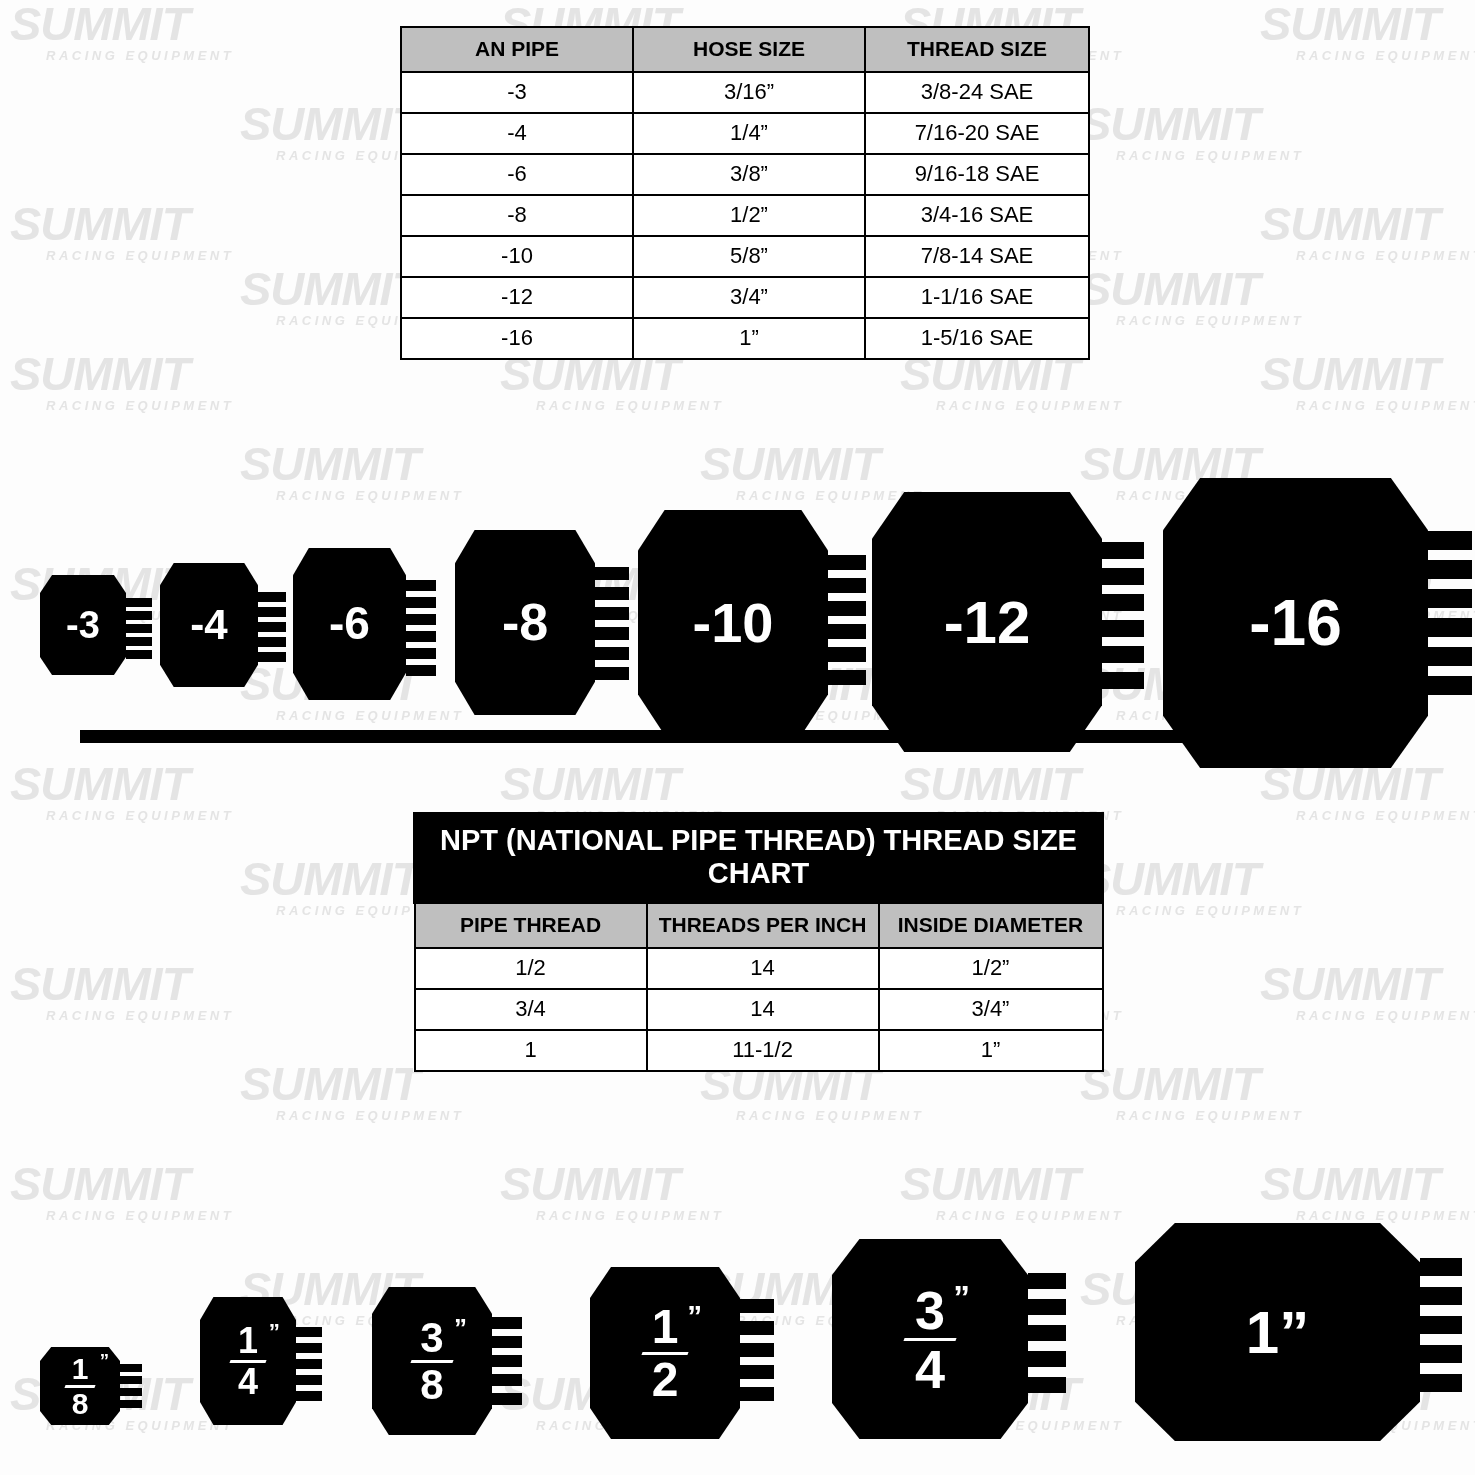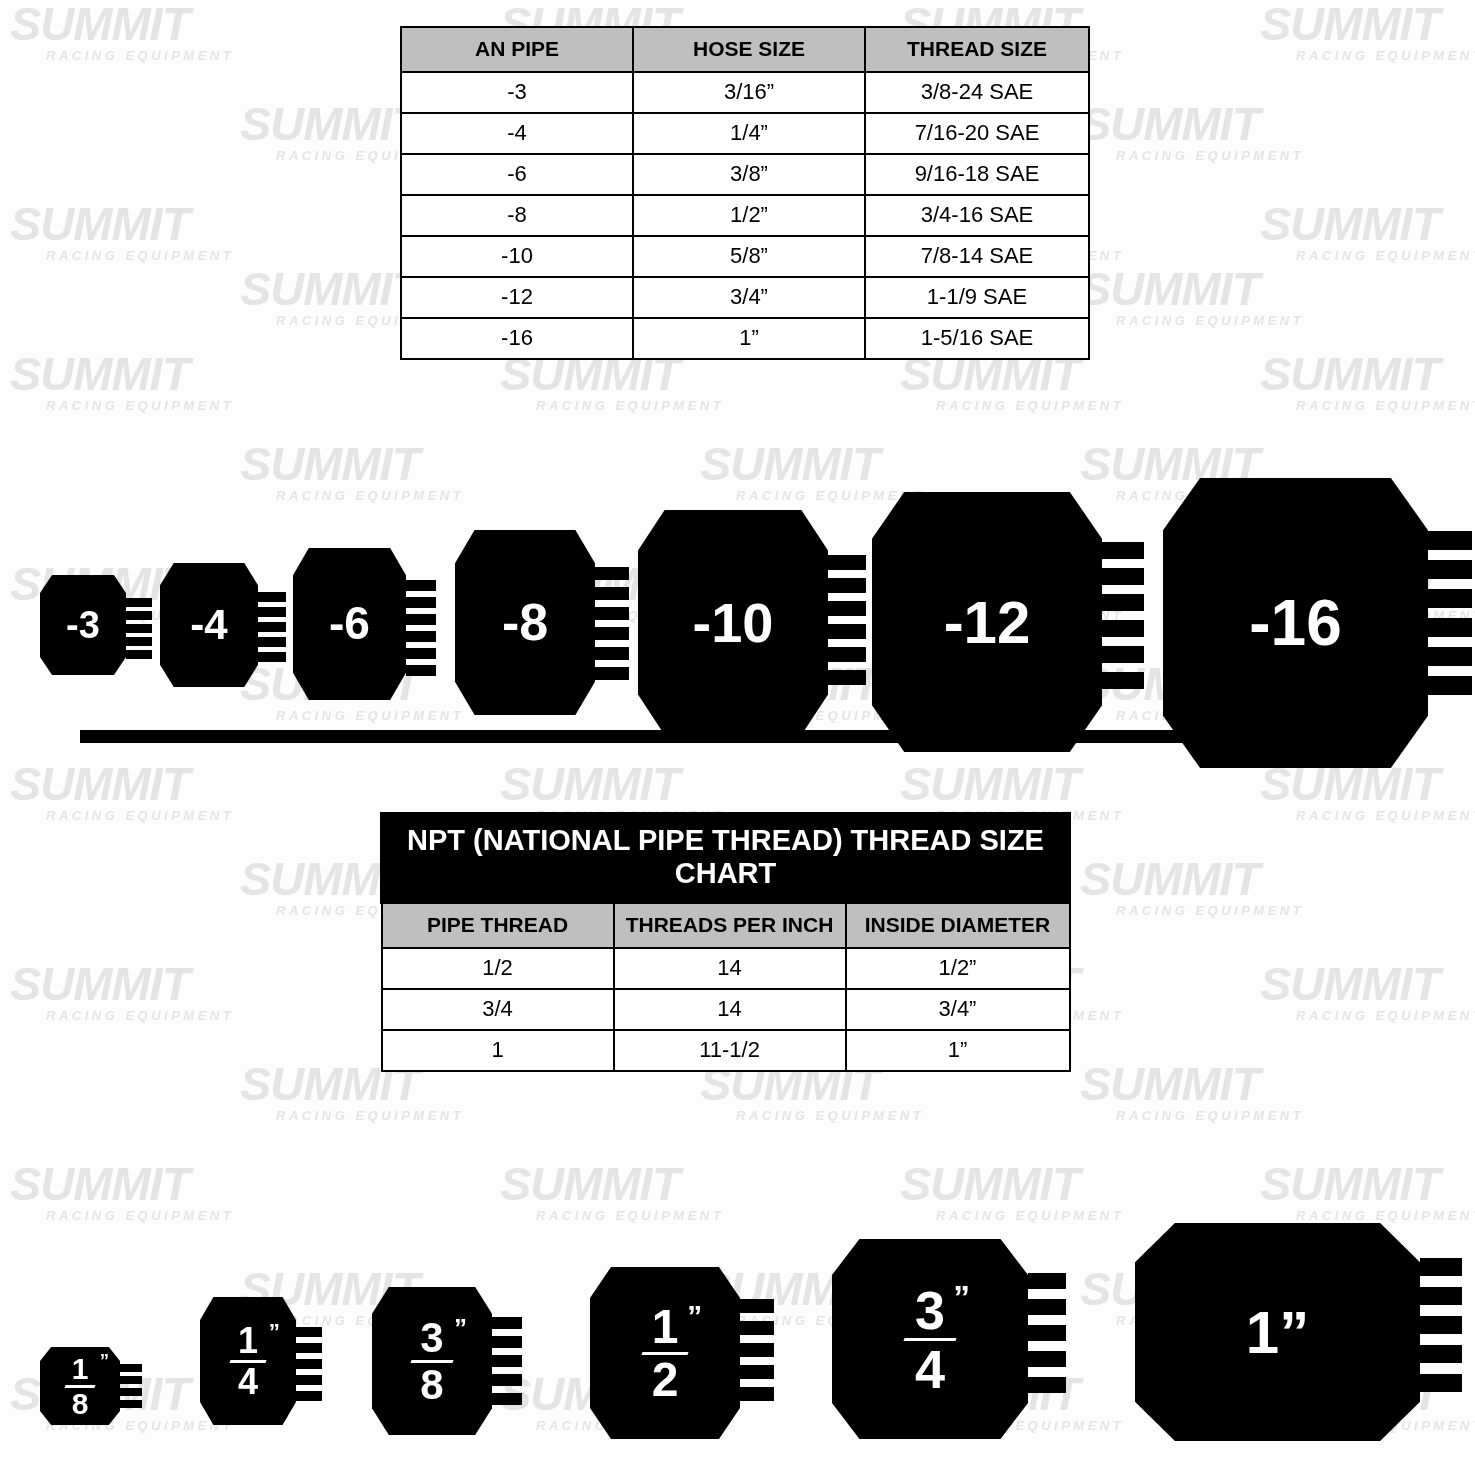--- a/index.html
+++ b/index.html
@@ -412,21 +412,21 @@
         <td>3/4-16 SAE</td>
       </tr>
       <tr>
         <td>-10</td>
         <td>5/8”</td>
         <td>7/8-14 SAE</td>
       </tr>
       <tr>
         <td>-12</td>
         <td>3/4”</td>
-        <td>1-1/9 SAE</td>
+        <td>1-1/16 SAE</td>
       </tr>
       <tr>
         <td>-16</td>
         <td>1”</td>
         <td>1-5/16 SAE</td>
       </tr>
     </tbody>
   </table>
 </div>
 
@@ -517,21 +517,21 @@
       <span style="left:0;top:-5px;width:44px;height:19px;"></span>
       <span style="left:0;top:24px;width:44px;height:19px;"></span>
       <span style="left:0;top:53px;width:44px;height:19px;"></span>
     </div>
     <span class="label" style="font-size:64px;">-16</span>
   </div>
 </div>
 
 <div id="divider"></div>
 
-<div class="table-wrap" style="left:380px; top:812px;">
+<div class="table-wrap" style="left:413px; top:812px;">
   <table class="chart">
     <thead>
       <tr>
         <th class="title" colspan="3">NPT (NATIONAL PIPE THREAD) THREAD SIZE CHART</th>
       </tr>
       <tr>
         <th class="col" style="width:232px">PIPE THREAD</th>
         <th class="col" style="width:232px">THREADS PER INCH</th>
         <th class="col" style="width:224px">INSIDE DIAMETER</th>
       </tr>

